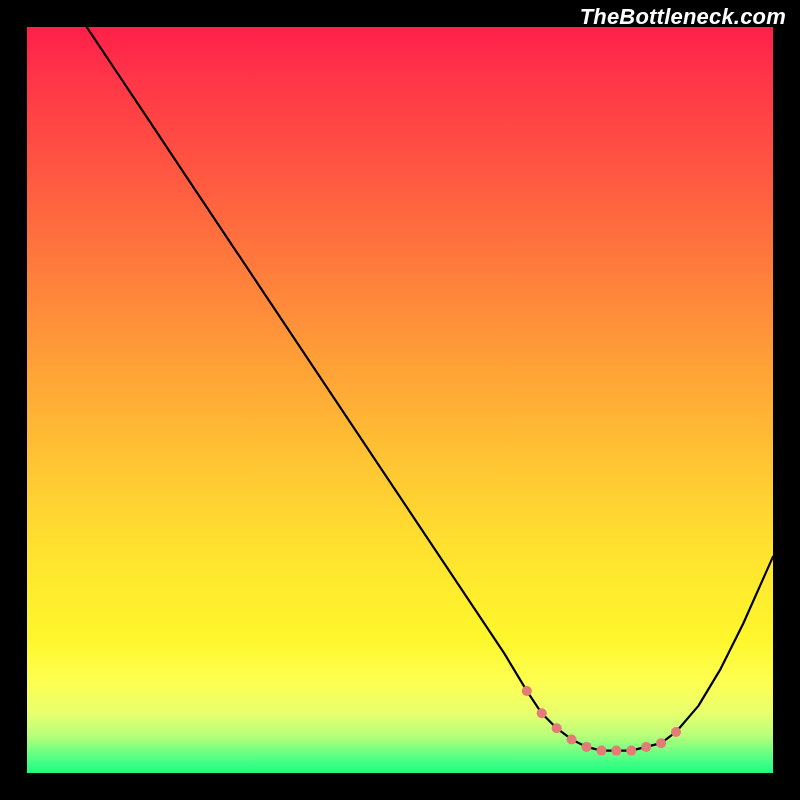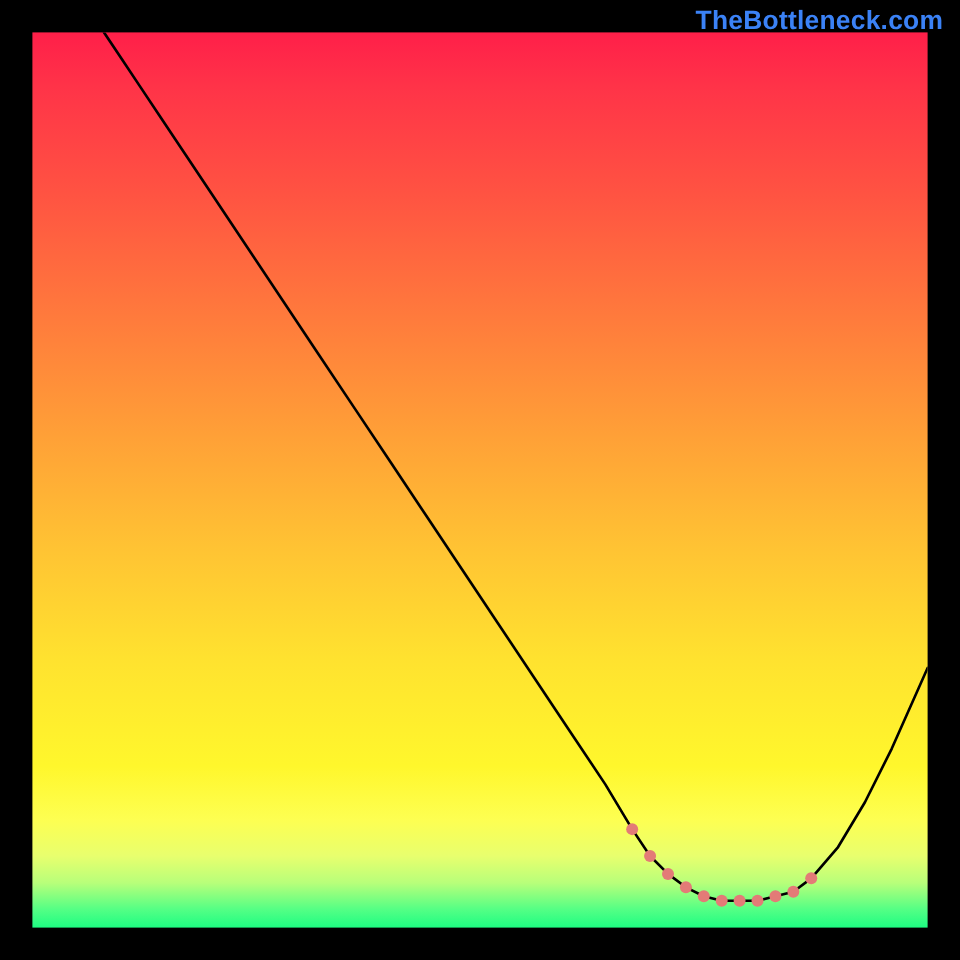--- a/index.html
+++ b/index.html
@@ -14,25 +14,26 @@
   .frame {
     position: relative;
     width: 800px;
     height: 800px;
     background: #000;
   }
   .watermark {
     position: absolute;
     top: 4px;
     right: 14px;
-    color: #3b82f6;
+    color: #ffffff;
     font-size: 22px;
     font-weight: 600;
     letter-spacing: 0.2px;
     z-index: 50;
+    font-style: italic;
   }
   .plot-area {
     position: absolute;
     left: 27px;
     top: 27px;
     width: 746px;
     height: 746px;
     background: linear-gradient(
       to bottom,
       #ff1f49 0%,

